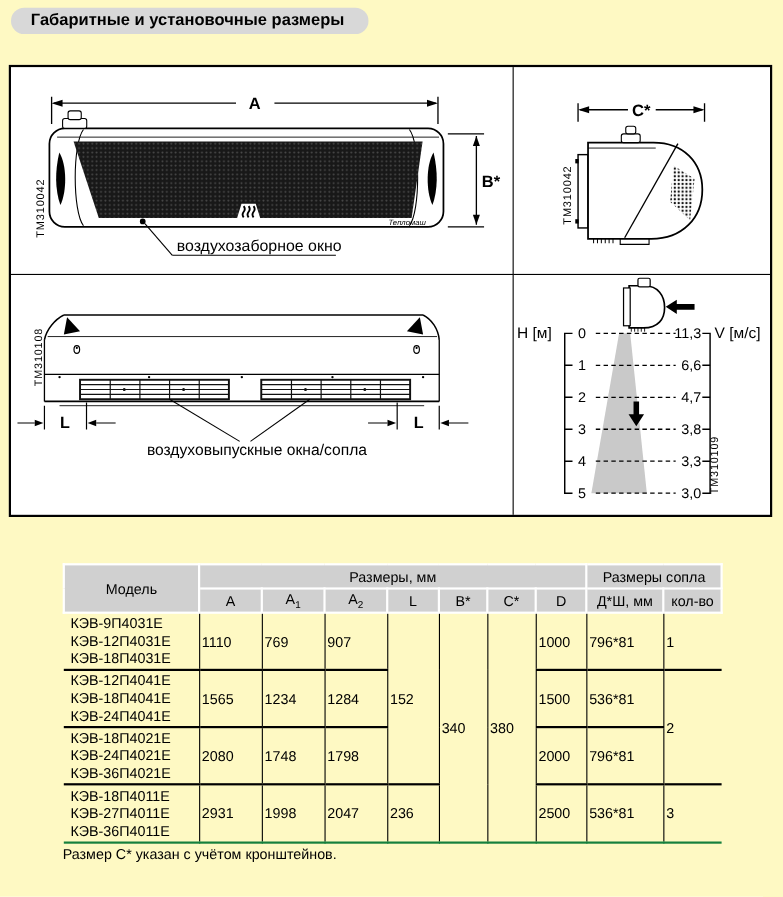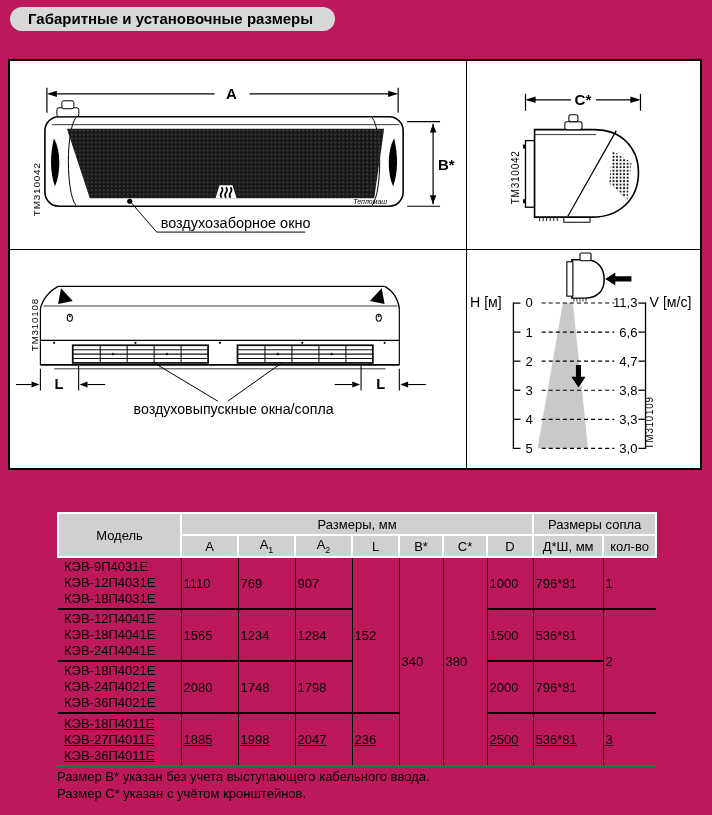--- a/index.html
+++ b/index.html
@@ -1,17 +1,17 @@
 <!DOCTYPE html>
 <html><head>
 <meta charset="utf-8">
 <style>
   * { margin:0; padding:0; box-sizing:border-box; }
   body { background:#fff; font-family:"Liberation Sans", sans-serif; color:#000; }
-  .page { position:relative; width:712px; height:815px; background:#be185d; overflow:hidden; }
+  .page { position:relative; width:712px; height:815px; background:#fef9c3; overflow:hidden; }
 
   .title-pill {
     position:absolute; left:10px; top:7px;
     background:#d8d8d8; border-radius:13px;
     padding:3px 22px 4px 18px;
     font-size:15px; font-weight:bold; white-space:nowrap;
   }
 
   .drawing-box {
     position:absolute; left:8px; top:59px; width:694px; height:411px;
@@ -39,21 +39,21 @@
   }
   .dims-table th sub { font-size:9px; }
   .dims-table tbody td {
     border:1px solid #000; vertical-align:middle;
     font-size:13px; padding:1px 2px;
   }
   .dims-table tbody td:first-child { border-left:none; }
   .dims-table tbody td:last-child { border-right:none; }
   .dims-table tbody tr.grp td { border-top:2px solid #000; }
   .dims-table tbody tr { height:52px; }
-  .dims-table tbody tr.last { height:53px;text-decoration:underline; }
+  .dims-table tbody tr.last { height:53px; }
   .dims-table td.model { text-align:left; padding-left:6px; }
   .dims-table td.model span { display:block; line-height:16px; white-space:nowrap; }
 
   .notes { position:absolute; left:57px; top:769px; font-size:13px; line-height:16.5px; }
 </style>
 </head>
 <body>
 
 <div class="page">
 
@@ -355,29 +355,28 @@
         <td>1798</td>
         <td>2000</td>
         <td>796*81</td>
       </tr>
       <tr class="grp last">
         <td class="model">
           <span>КЭВ-18П4011Е</span>
           <span>КЭВ-27П4011Е</span>
           <span>КЭВ-36П4011Е</span>
         </td>
-        <td>1885</td>
+        <td>2931</td>
         <td>1998</td>
         <td>2047</td>
         <td>236</td>
         <td>2500</td>
         <td>536*81</td>
         <td>3</td>
       </tr>
     </tbody>
   </table>
 
   <div class="notes">
-    <div>Размер B* указан без учета выступающего кабельного ввода.</div>
     <div>Размер C* указан с учётом кронштейнов.</div>
   </div>
 
 </div>
 
 </body></html>

